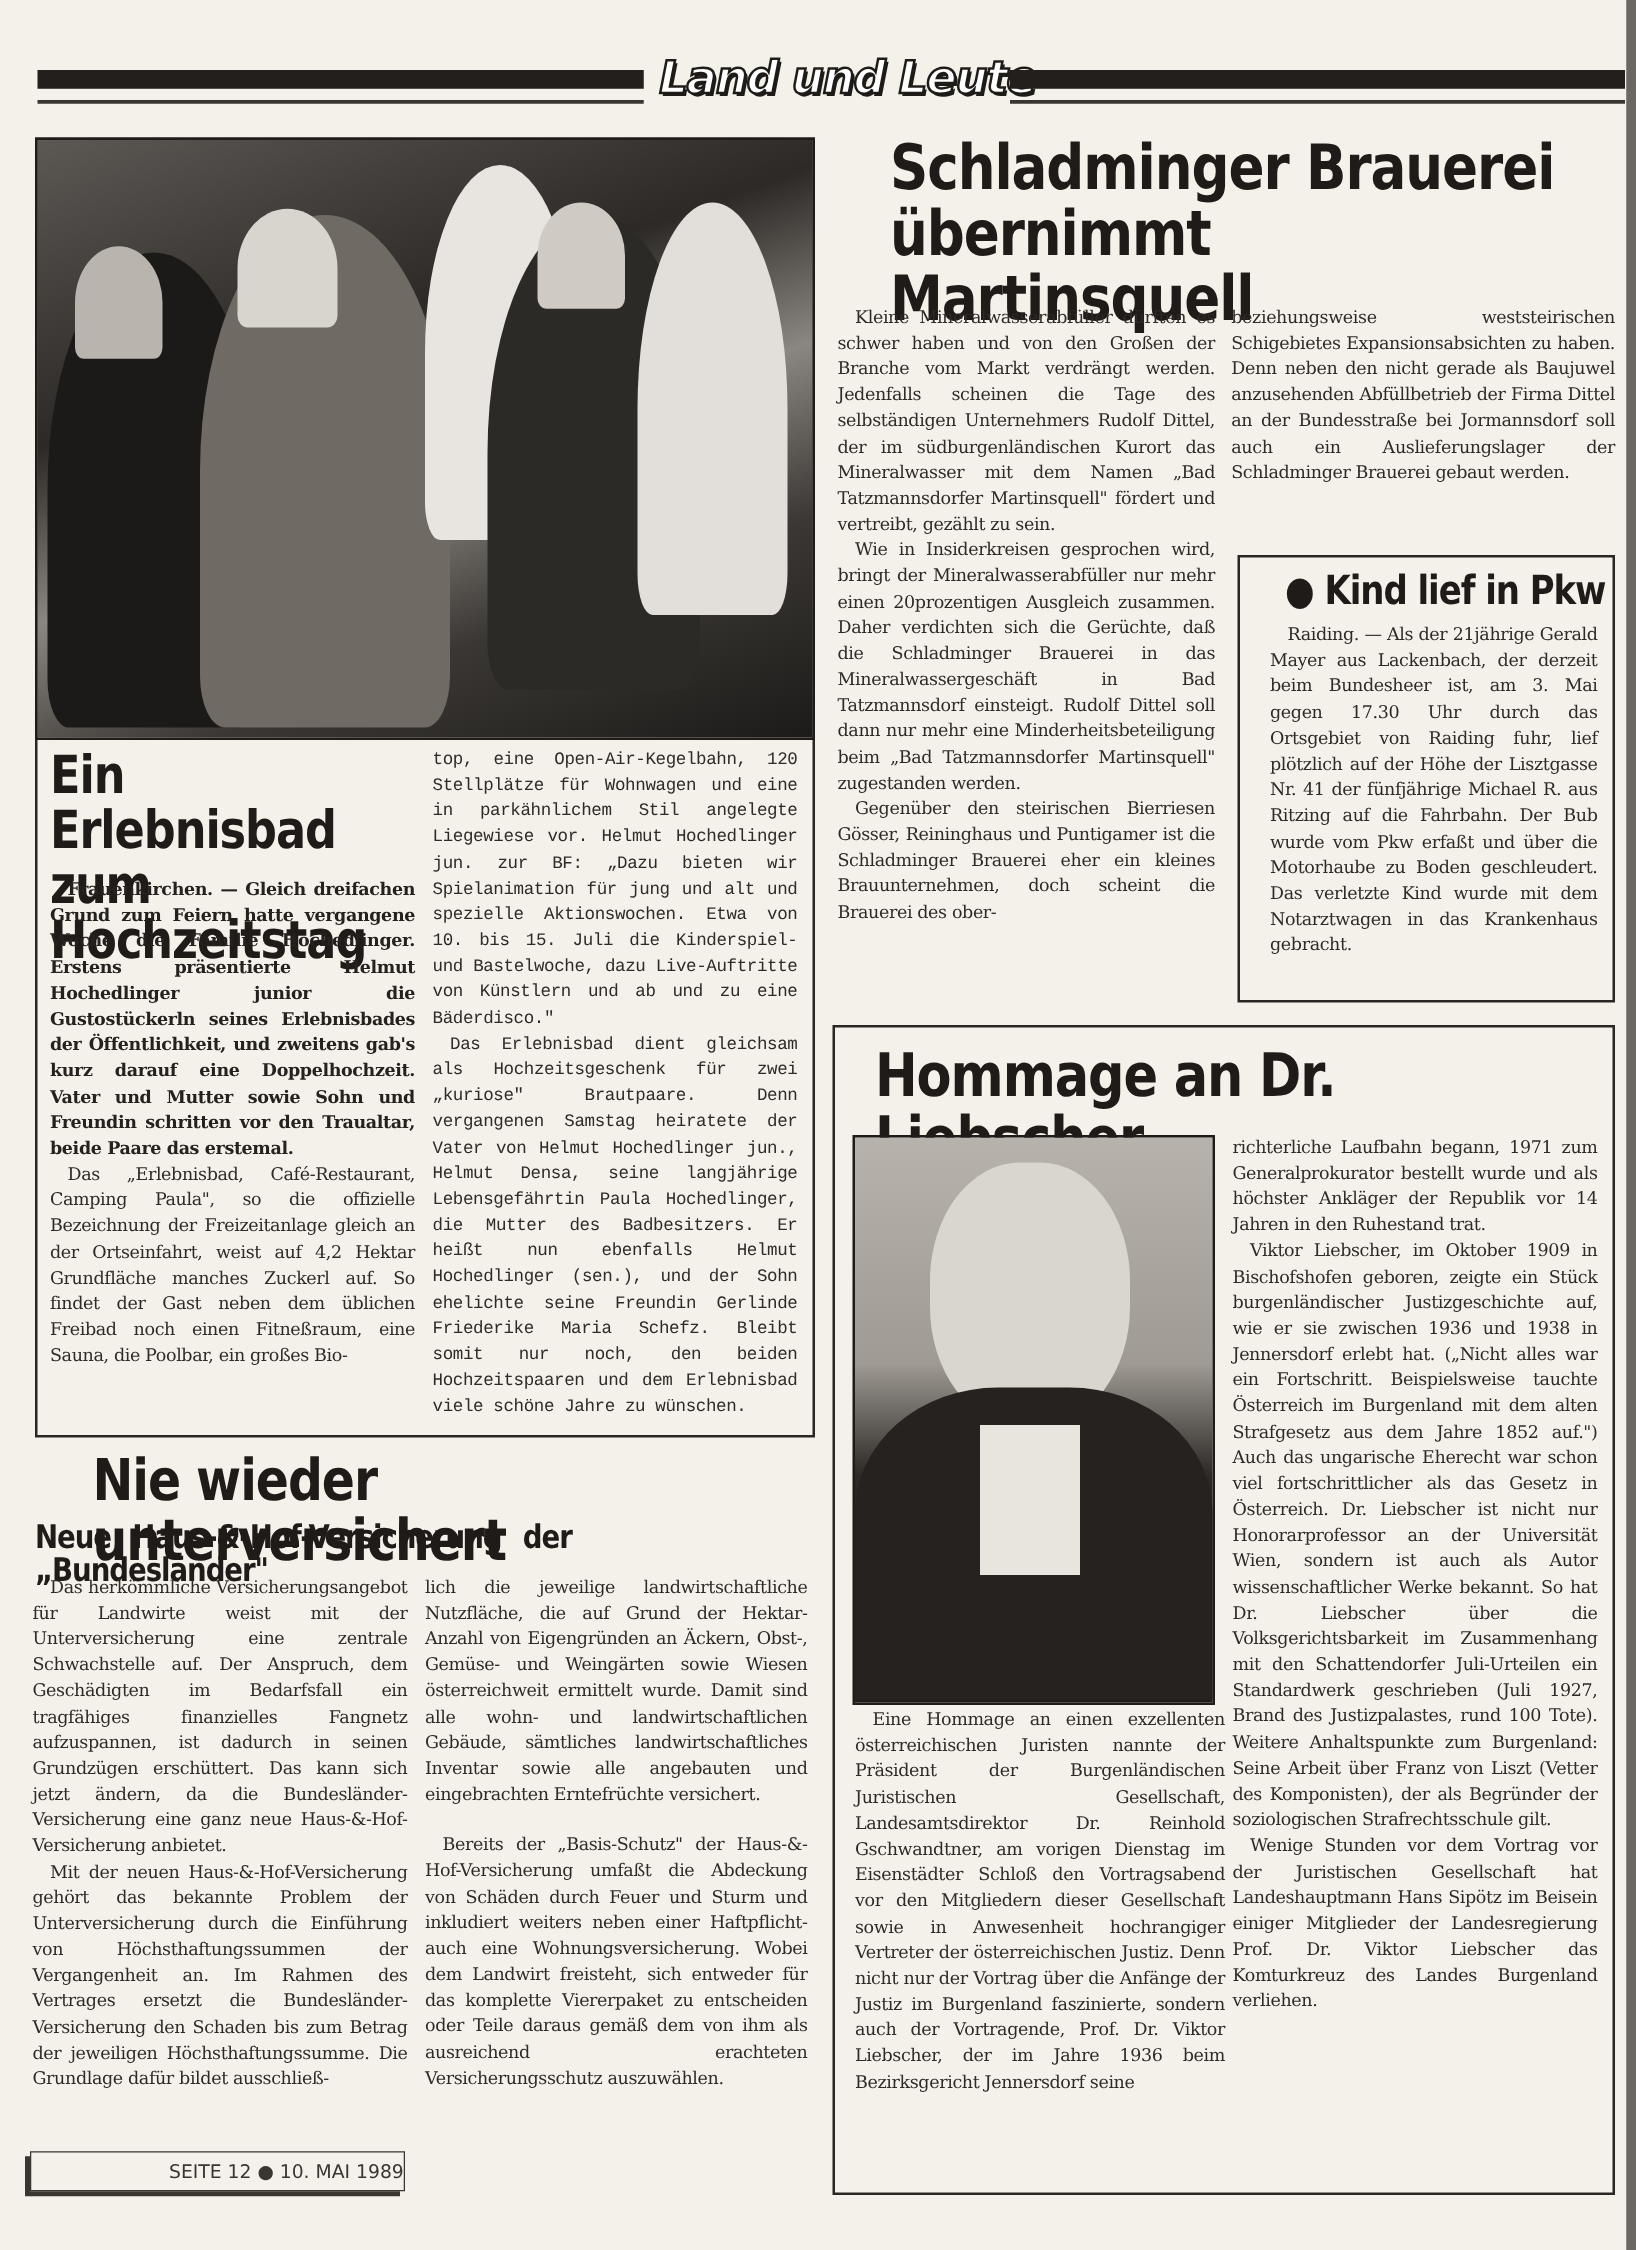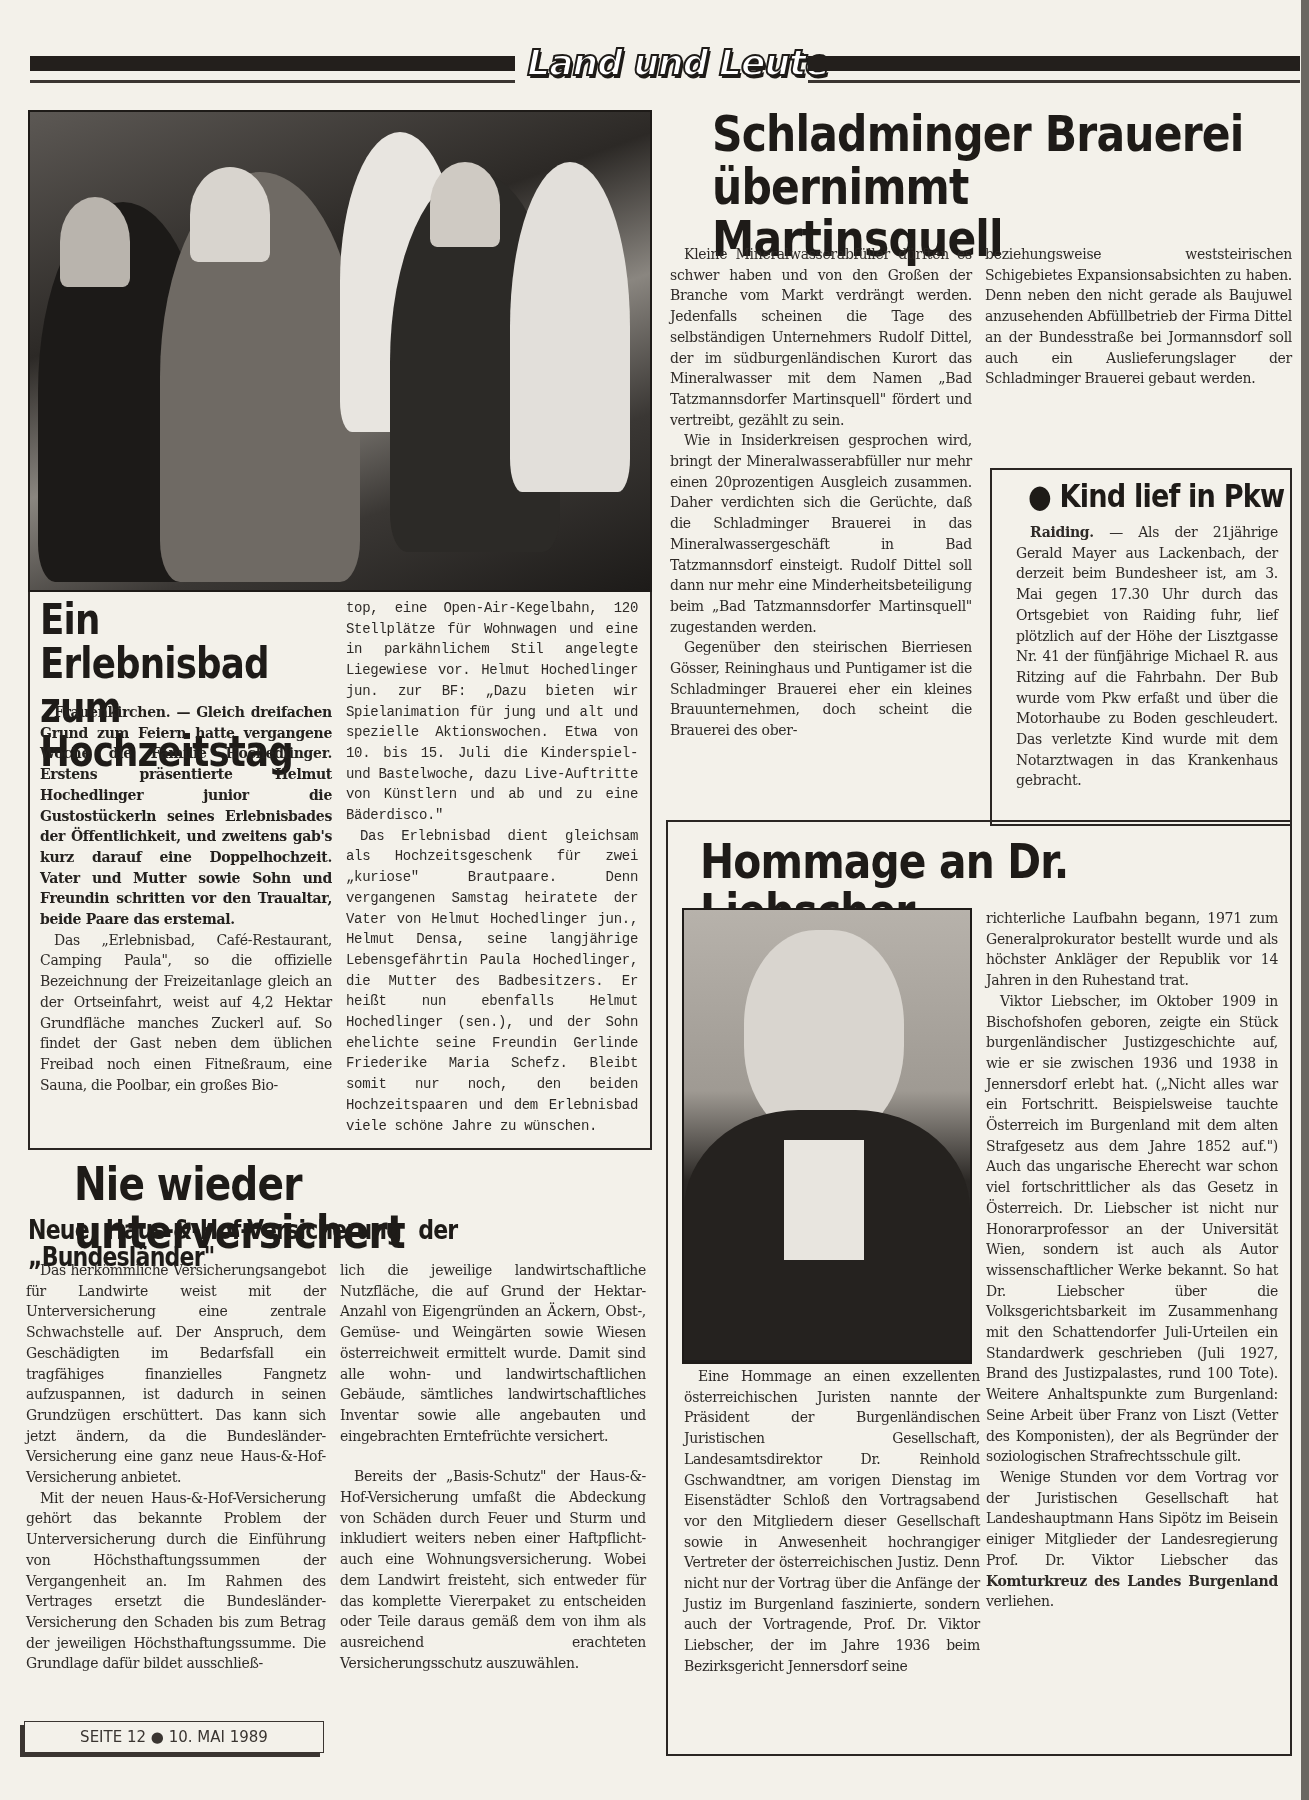--- a/index.html
+++ b/index.html
@@ -24,34 +24,34 @@
   .headline {
     font-family: "DejaVu Sans", sans-serif; font-weight: bold; color: #1e1b18;
     letter-spacing: -1px; line-height: 1.05; transform: scaleX(0.85); transform-origin: left top;
   }
   .body-text {
     font-family: "DejaVu Serif", serif; font-size: 14px; line-height: 20.7px;
     text-align: justify; color: #2e2a27; hyphens: manual; letter-spacing: -0.3px;
   }
   .body-text p { margin: 0; text-indent: 14px; }
   .body-text p.noindent { text-indent: 0; }
-  .bold { font-weight: bold; }
+  .bold { font-weight: normal; }
   .lead { font-weight: bold; color: #24211e; }
 
   .photo {
     background: linear-gradient(160deg, #5c5854 0%, #2c2926 35%, #8a8680 55%, #3a3734 75%, #1d1b19 100%);
     border: 2px solid #1e1b18;
   }
   .photo .fig { position: absolute; border-radius: 50% 50% 10% 10%; }
   .box { border: 2px solid #2a2623; }
   .footer-box {
     left: 24px; top: 1721px; width: 298px; height: 30px;
     border: 1.5px solid #3a3531; box-shadow: -4px 4px 0 #3a3531;
     font-family: "DejaVu Sans", sans-serif; font-size: 15px; color: #3a3531;
-    text-align: center; line-height: 30px; background: #f3f1ea;
+    text-align: right; line-height: 30px; background: #f3f1ea;
   }
 </style>
 </head>
 <body>
 
 <div class="abs right-edge"></div>
 
 <div class="abs masthead">
   <div class="mh-bar" style="left:0;width:485px;"></div>
   <div class="mh-thin" style="left:0;width:485px;"></div>
@@ -91,21 +91,21 @@
 </div>
 <div class="abs body-text" style="left:670px;top:244px;width:302px;">
   <p>Kleine Mineralwasserabfüller dürften es schwer haben und von den Großen der Branche vom Markt verdrängt werden. Jedenfalls scheinen die Tage des selbständigen Unternehmers Rudolf Dittel, der im südburgenländischen Kurort das Mineralwasser mit dem Namen „Bad Tatzmannsdorfer Martinsquell" fördert und vertreibt, gezählt zu sein.</p>
   <p>Wie in Insiderkreisen gesprochen wird, bringt der Mineralwasserabfüller nur mehr einen 20prozentigen Ausgleich zusammen. Daher verdichten sich die Gerüchte, daß die Schladminger Brauerei in das Mineralwassergeschäft in Bad Tatzmannsdorf einsteigt. Rudolf Dittel soll dann nur mehr eine Minderheitsbeteiligung beim „Bad Tatzmannsdorfer Martinsquell" zugestanden werden.</p>
   <p>Gegenüber den steirischen Bierriesen Gösser, Reininghaus und Puntigamer ist die Schladminger Brauerei eher ein kleines Brauunternehmen, doch scheint die Brauerei des ober-</p>
 </div>
 <div class="abs body-text" style="left:985px;top:244px;width:307px;">
   <p class="noindent">beziehungsweise weststeirischen Schigebietes Expansionsabsichten zu haben. Denn neben den nicht gerade als Baujuwel anzusehenden Abfüllbetrieb der Firma Dittel an der Bundesstraße bei Jormannsdorf soll auch ein Auslieferungslager der Schladminger Brauerei gebaut werden.</p>
 </div>
 
-<div class="abs box" style="left:990px;top:468px;width:298px;height:354px;">
+<div class="abs box" style="left:990px;top:444px;width:298px;height:354px;">
   <div class="abs headline" style="left:36px;top:10px;width:320px;font-size:32px;">
     <span>●</span>
     <span>Kind lief in Pkw</span>
   </div>
   <div class="abs body-text" style="left:24px;top:52px;width:262px;">
     <p><span class="bold">Raiding.</span><span> — Als der 21jährige Gerald Mayer aus Lackenbach, der derzeit beim Bundesheer ist, am 3. Mai gegen 17.30 Uhr durch das Ortsgebiet von Raiding fuhr, lief plötzlich auf der Höhe der Lisztgasse Nr. 41 der fünfjährige Michael R. aus Ritzing auf die Fahrbahn. Der Bub wurde vom Pkw erfaßt und über die Motorhaube zu Boden geschleudert. Das verletzte Kind wurde mit dem Notarztwagen in das Krankenhaus gebracht.</span></p>
   </div>
 </div>
 
 <div class="abs headline" style="left:74px;top:1160px;width:640px;font-size:46px;">Nie wieder unterversichert</div>

